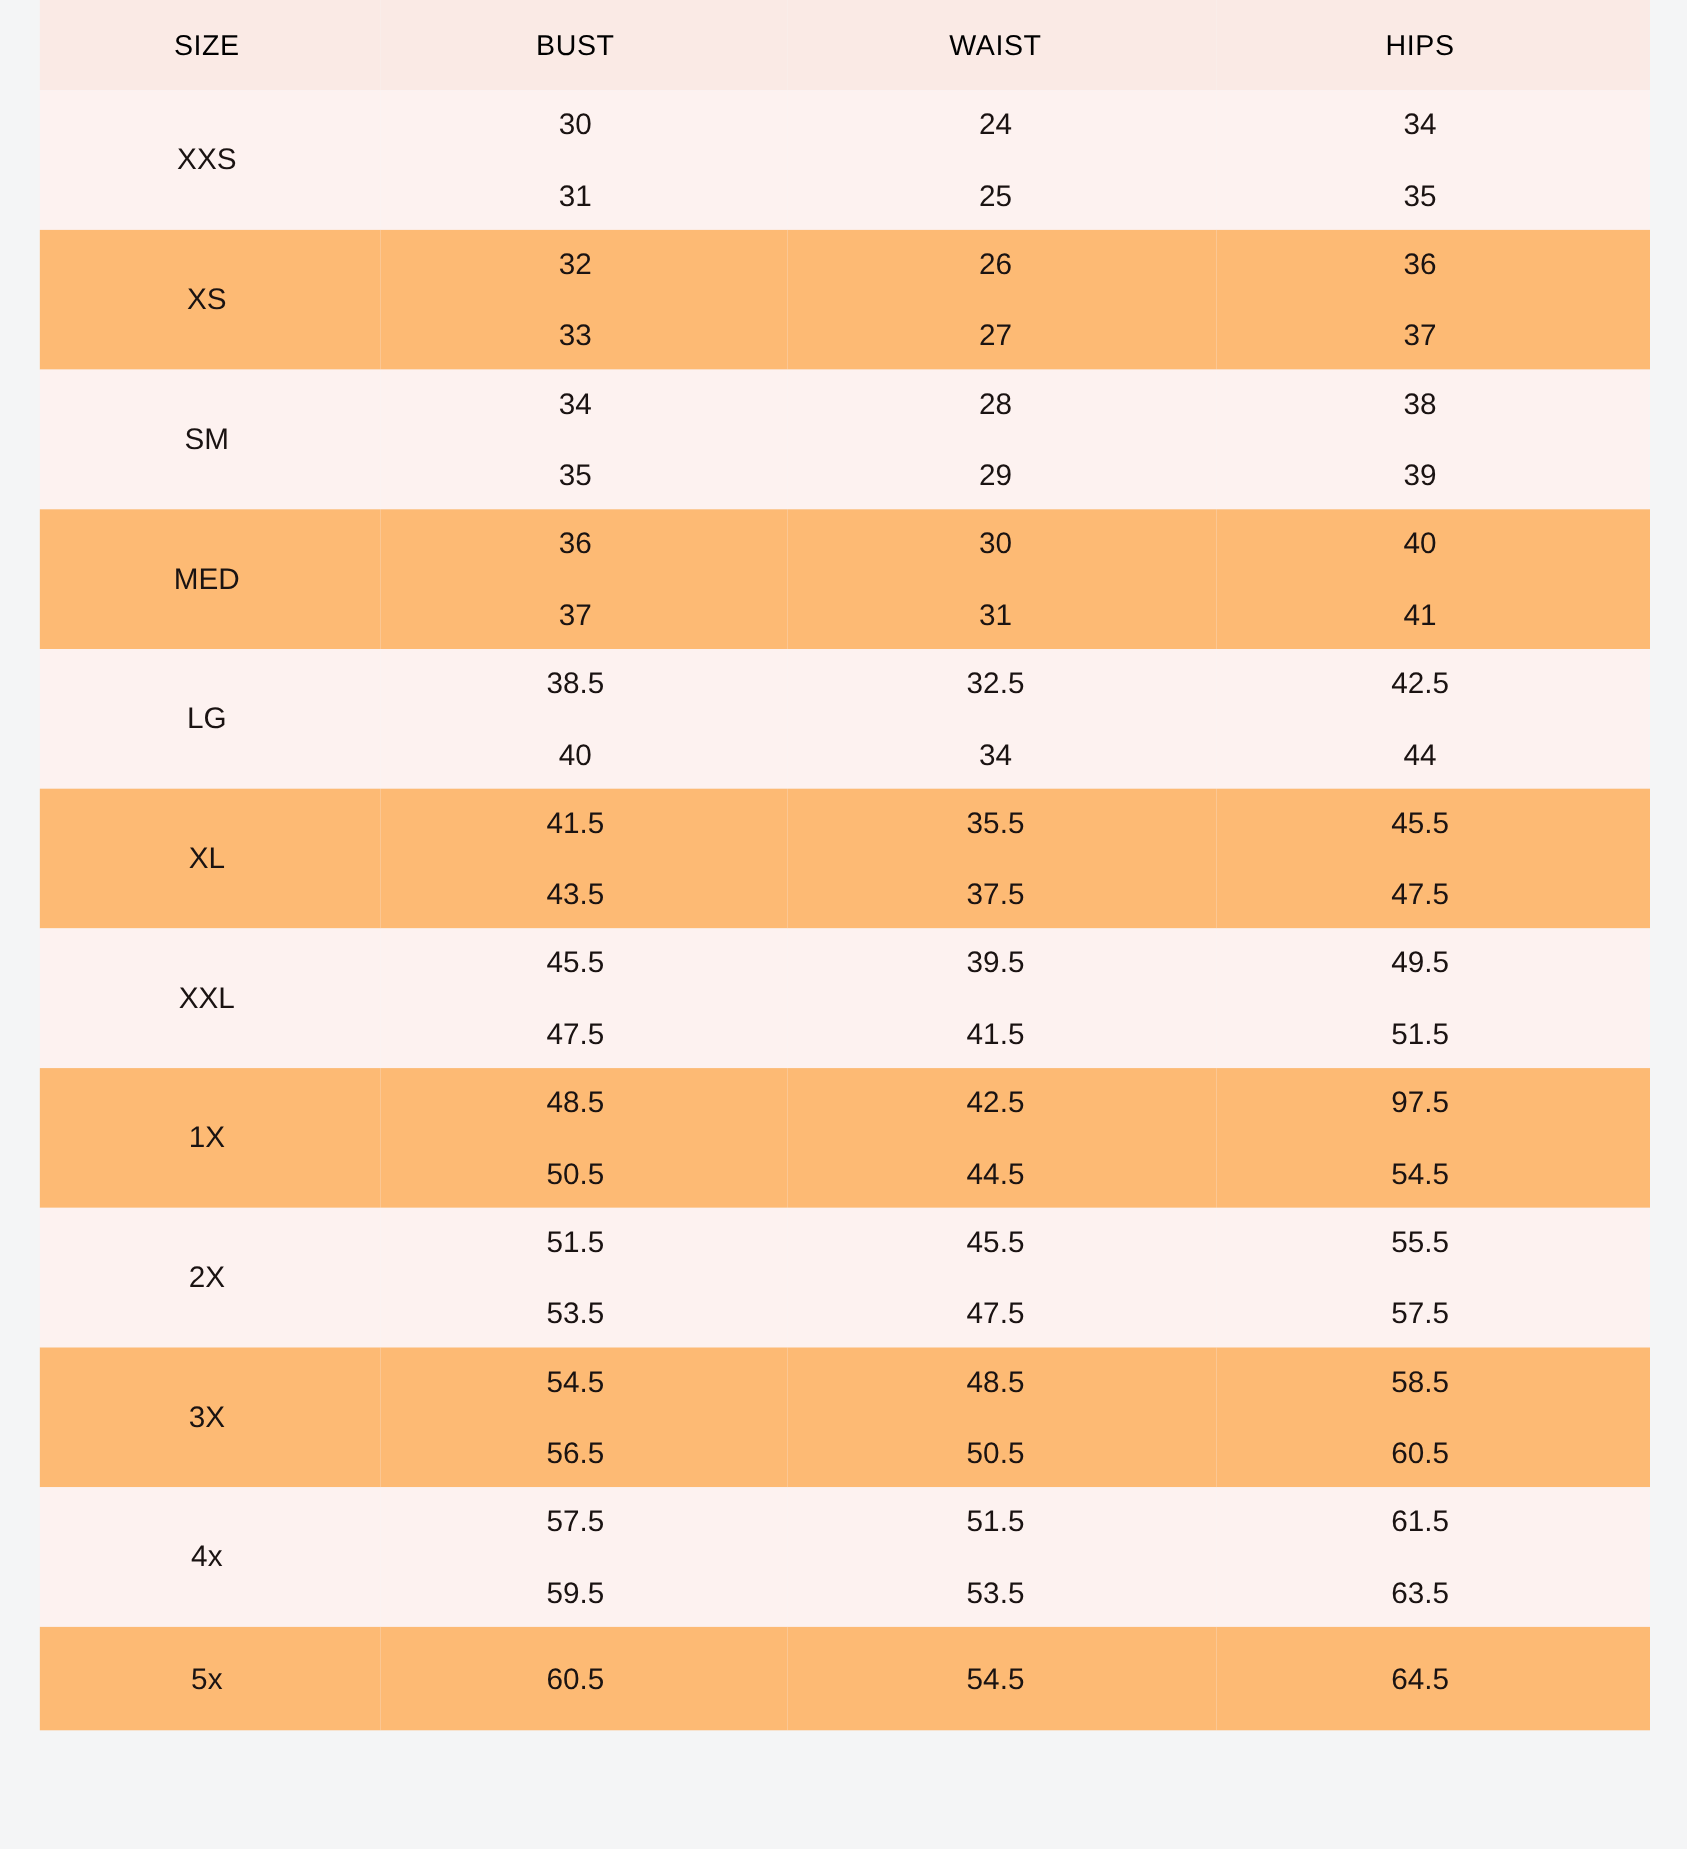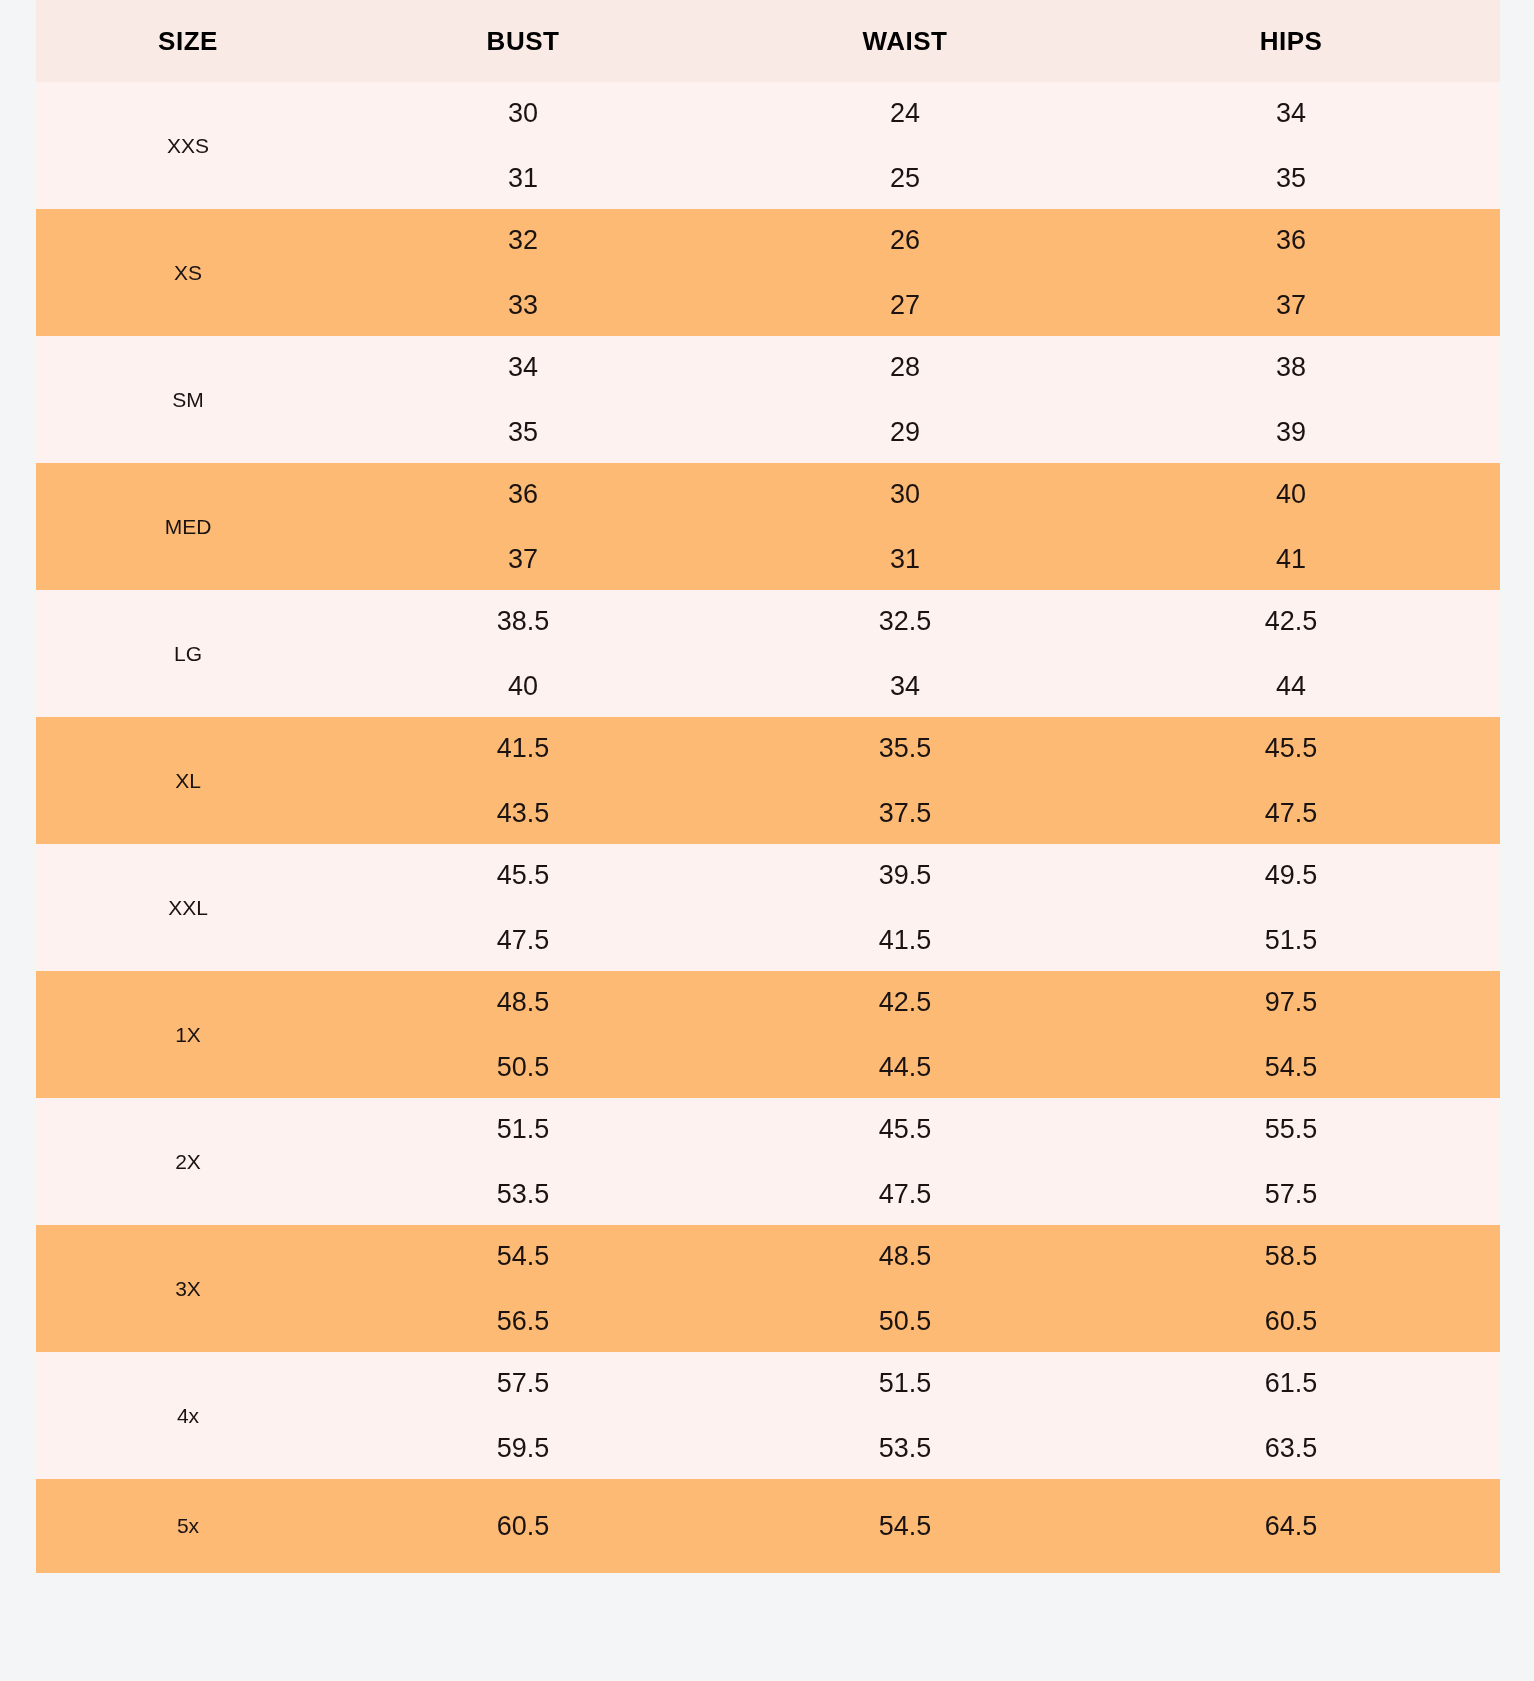--- a/index.html
+++ b/index.html
@@ -28,21 +28,21 @@
   }
   table.size-table col.c-size  { width: 310px; }
   table.size-table col.c-bust  { width: 370px; }
   table.size-table col.c-waist { width: 390px; }
   table.size-table col.c-hips  { width: 394px; }
 
   thead th {
     background: #faeae5;
     height: 82px;
     font-size: 26px;
-    font-weight: bold;
+    font-weight: normal;
     letter-spacing: 0.5px;
     color: #000000;
     text-align: center;
     vertical-align: middle;
     padding: 0;
     border: none;
   }
   thead th.h-size  { padding-right: 6px; }
   thead th.h-bust  { padding-right: 16px; margin-top: 39px; }
   thead th.h-waist { padding-right: 12px; }
@@ -55,21 +55,21 @@
     height: 127px;
     padding: 0;
     border: none;
     text-align: center;
     vertical-align: middle;
     color: #1a1312;
     font-size: 27px;
     font-weight: normal;
   }
   tbody td.size-cell {
-    font-size: 21px;
+    font-size: 27px;
     padding-right: 6px;
   }
   tbody td.meas-cell {
     line-height: 1.0;
   }
   tbody td.c-bust-cell  { padding-right: 16px; }
   tbody td.c-waist-cell { padding-right: 12px; }
   tbody td.c-hips-cell  { padding-right: 24px; }
 
   .meas-stack {

